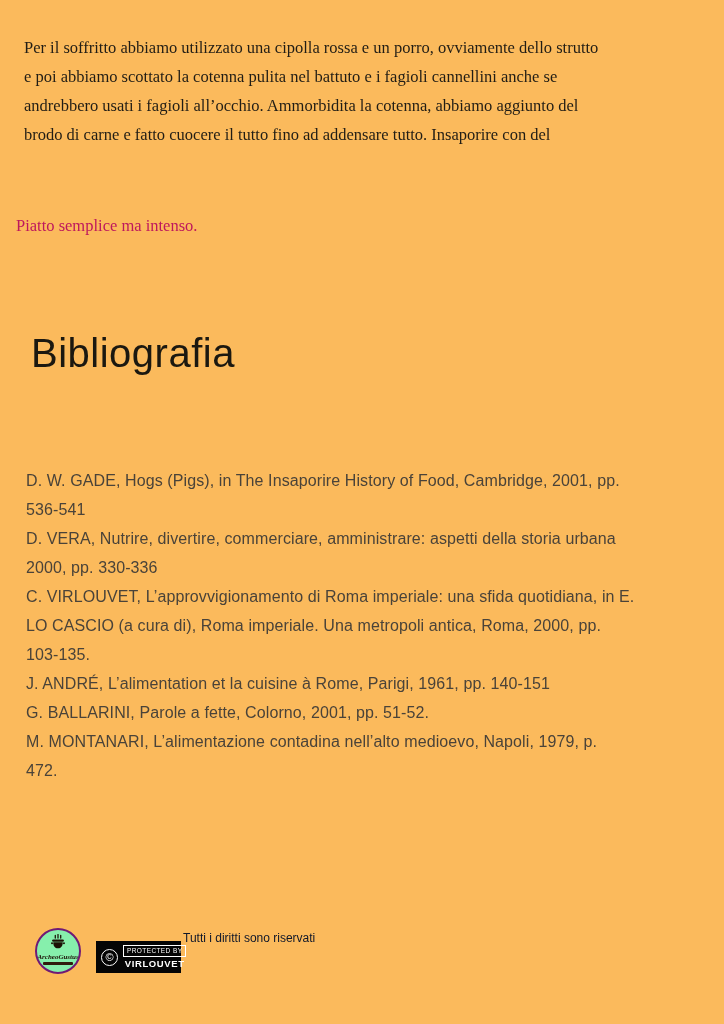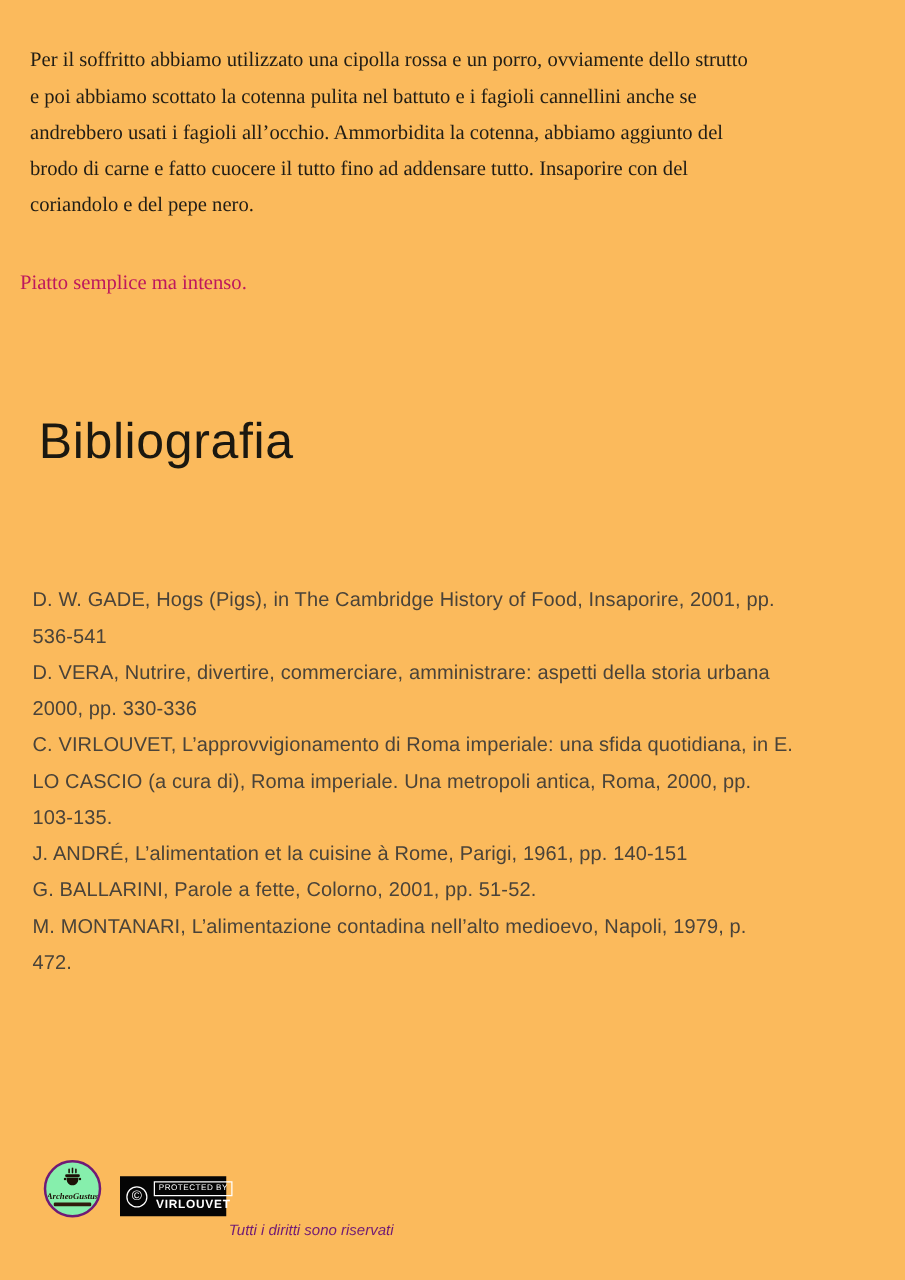--- a/index.html
+++ b/index.html
@@ -147,49 +147,47 @@
     font-size: 9.5px;
     line-height: 11px;
     font-weight: bold;
     letter-spacing: 0.6px;
     margin-top: 1px;
     white-space: nowrap;
   }
   .rights {
     position: absolute;
     left: 183px;
-    top: 977px;
+    top: 931px;
     font-family: "Liberation Sans", sans-serif;
     font-size: 12px;
     line-height: 14px;
-    color: #701a75;
-    white-space: nowrap;
-    font-style: italic;
+    color: #0f172a;
+    white-space: nowrap;
   }
 </style>
 </head>
 <body>
 
 <div class="page">
 
   <div class="intro">
     <div class="pline">Per il soffritto abbiamo utilizzato una cipolla rossa e un porro, ovviamente dello strutto</div>
     <div class="pline">e poi abbiamo scottato la cotenna pulita nel battuto e i fagioli cannellini anche se</div>
     <div class="pline">andrebbero usati i fagioli all’occhio. Ammorbidita la cotenna, abbiamo aggiunto del</div>
     <div class="pline">brodo di carne e fatto cuocere il tutto fino ad addensare tutto. Insaporire con del</div>
-    <div class="pline">coriandolo e del pepe nero.</div>
   </div>
 
   <div class="tagline">Piatto semplice ma intenso.</div>
 
   <h1 class="heading">Bibliografia</h1>
 
   <div class="biblio">
     <div>
-      <div class="bline">D. W. GADE, Hogs (Pigs), in The Cambridge History of Food, Insaporire, 2001, pp.</div>
+      <div class="bline">D. W. GADE, Hogs (Pigs), in The Insaporire History of Food, Cambridge, 2001, pp.</div>
       <div class="bline">536-541</div>
     </div>
     <div>
       <div class="bline">D. VERA, Nutrire, divertire, commerciare, amministrare: aspetti della storia urbana</div>
       <div class="bline">2000, pp. 330-336</div>
     </div>
     <div>
       <div class="bline">C. VIRLOUVET, L’approvvigionamento di Roma imperiale: una sfida quotidiana, in E.</div>
       <div class="bline">LO CASCIO (a cura di), Roma imperiale. Una metropoli antica, Roma, 2000, pp.</div>
       <div class="bline">103-135.</div>

